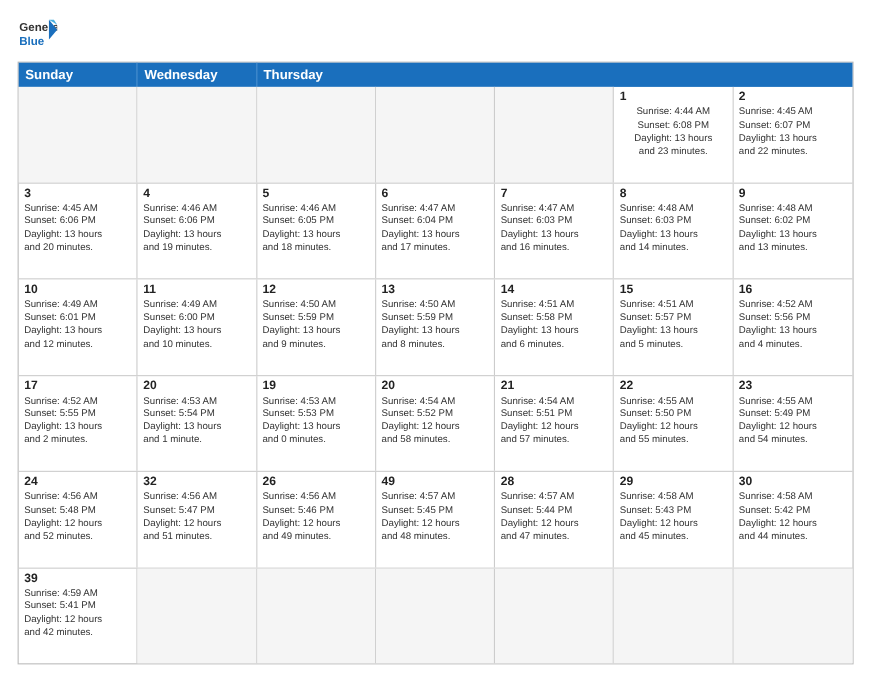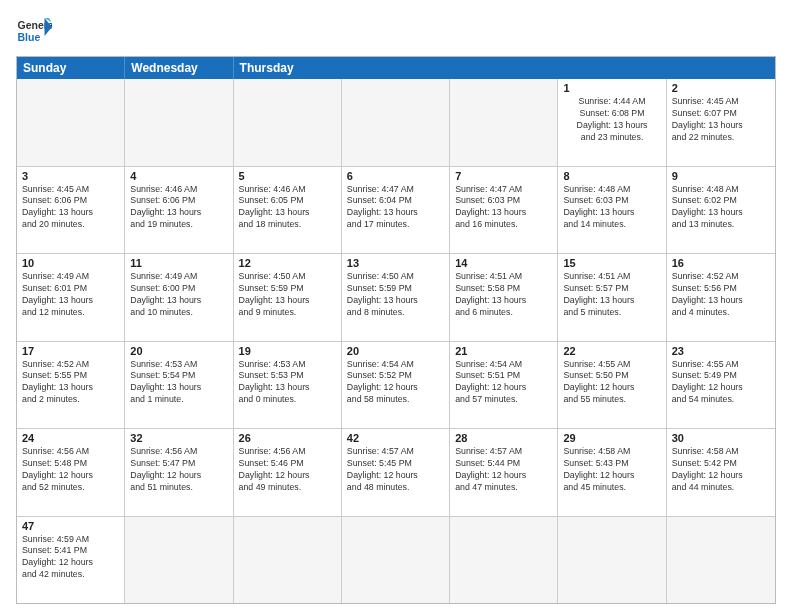--- a/index.html
+++ b/index.html
@@ -317,21 +317,21 @@
 and 51 minutes.</div>
           </div>
           <div class="cal-cell">
             <div class="day-num">26</div>
             <div class="day-info" style="white-space: pre-line;">Sunrise: 4:56 AM
 Sunset: 5:46 PM
 Daylight: 12 hours
 and 49 minutes.</div>
           </div>
           <div class="cal-cell">
-            <div class="day-num">42</div>
+            <div class="day-num">49</div>
             <div class="day-info" style="white-space: pre-line;">Sunrise: 4:57 AM
 Sunset: 5:45 PM
 Daylight: 12 hours
 and 48 minutes.</div>
           </div>
           <div class="cal-cell">
             <div class="day-num">28</div>
             <div class="day-info" style="white-space: pre-line;">Sunrise: 4:57 AM
 Sunset: 5:44 PM
 Daylight: 12 hours
@@ -347,21 +347,21 @@
           <div class="cal-cell">
             <div class="day-num">30</div>
             <div class="day-info" style="white-space: pre-line;">Sunrise: 4:58 AM
 Sunset: 5:42 PM
 Daylight: 12 hours
 and 44 minutes.</div>
           </div>
         </div>
         <div class="cal-row">
           <div class="cal-cell">
-            <div class="day-num">47</div>
+            <div class="day-num">39</div>
             <div class="day-info" style="white-space: pre-line;">Sunrise: 4:59 AM
 Sunset: 5:41 PM
 Daylight: 12 hours
 and 42 minutes.</div>
           </div>
           <div class="cal-cell empty"></div>
           <div class="cal-cell empty"></div>
           <div class="cal-cell empty"></div>
           <div class="cal-cell empty"></div>
           <div class="cal-cell empty"></div>

